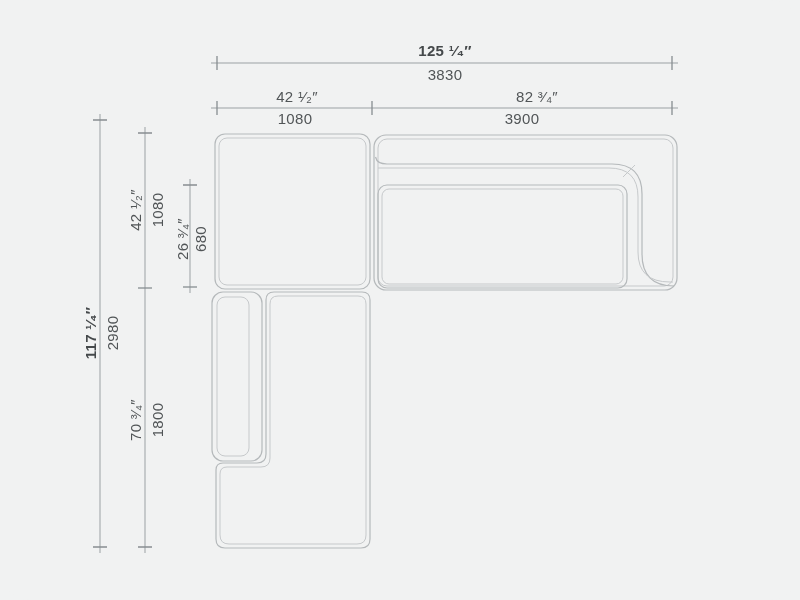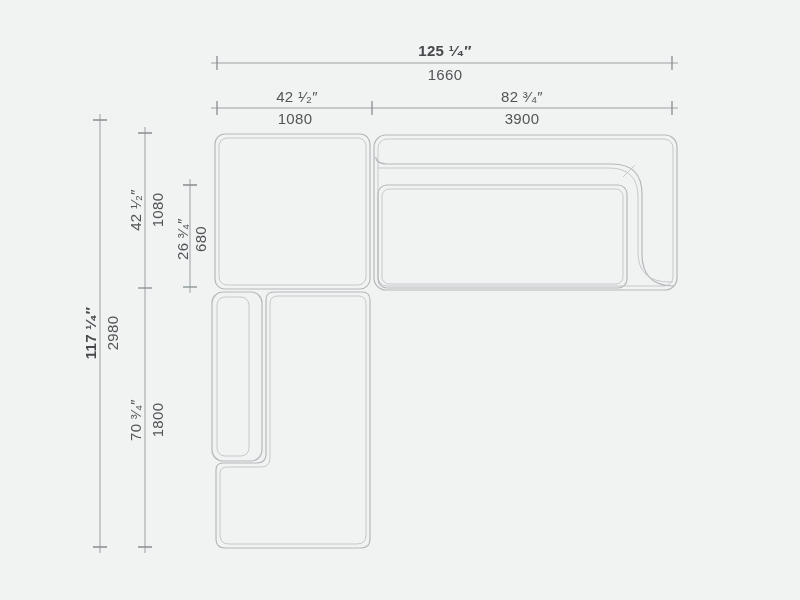--- a/index.html
+++ b/index.html
@@ -84,26 +84,26 @@
       <path class="outline" d="M 274 292 L 362 292 Q 370 292 370 300 L 370 539 Q 370 548 361 548
                L 225 548 Q 216 548 216 539 L 216 470 Q 216 463 223 463
                L 257 463 Q 266 463 266 454 L 266 300 Q 266 292 274 292 Z"></path>
       <path class="inner-line" d="M 278 296 L 358 296 Q 366 296 366 304 L 366 535 Q 366 544 357 544
                L 229 544 Q 220 544 220 535 L 220 474 Q 220 467 227 467
                L 261 467 Q 270 467 270 458 L 270 304 Q 270 296 278 296 Z"></path>
     </g>
   </svg>
 
   <div class="dim-label bold" style="left:445px;top:50px">125 ¹⁄₄″</div>
-  <div class="dim-label" style="left:445px;top:74px">1660</div>
+  <div class="dim-label" style="left:445px;top:74px">3830</div>
 
   <div class="dim-label" style="left:297px;top:96px">42 ¹⁄₂″</div>
   <div class="dim-label" style="left:295px;top:118px">1080</div>
 
-  <div class="dim-label" style="left:522px;top:96px">82 ³⁄₄″</div>
+  <div class="dim-label" style="left:537px;top:96px">82 ³⁄₄″</div>
   <div class="dim-label" style="left:522px;top:118px">3900</div>
 
   <div class="dim-label rot bold" style="left:90px;top:333px">117 ¹⁄₄″</div>
   <div class="dim-label rot" style="left:112px;top:333px">2980</div>
 
   <div class="dim-label rot" style="left:135px;top:210px">42 ¹⁄₂″</div>
   <div class="dim-label rot" style="left:157px;top:210px">1080</div>
 
   <div class="dim-label rot" style="left:182px;top:239px">26 ³⁄₄″</div>
   <div class="dim-label rot" style="left:200px;top:239px">680</div>

